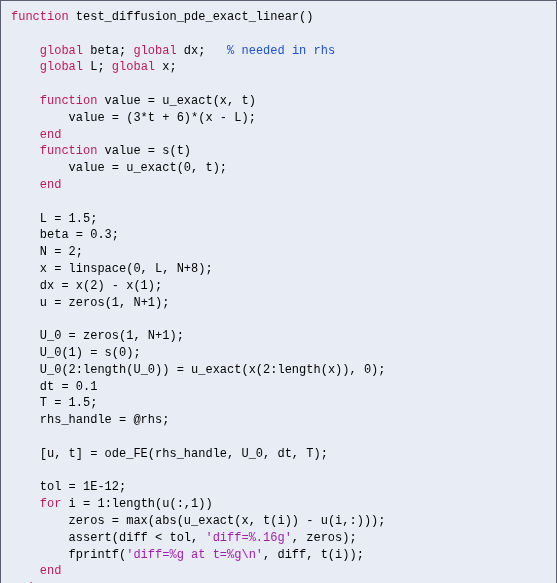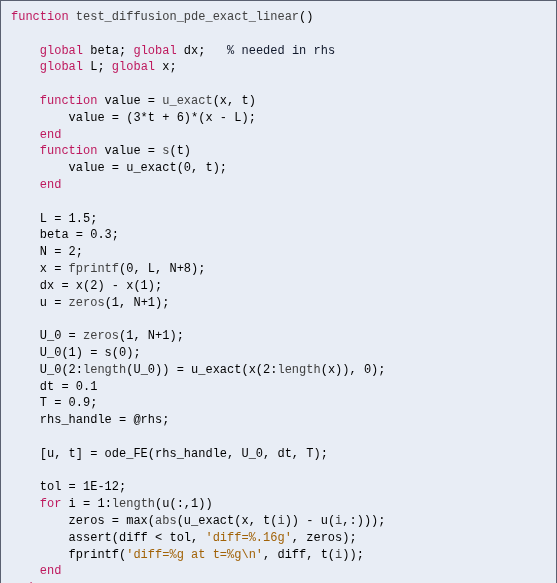--- a/index.html
+++ b/index.html
@@ -15,51 +15,51 @@
     font-family: "Courier New", Courier, monospace;
     font-size: 12px;
     line-height: 1.4;
     white-space: pre;
     color: #000000;
     box-sizing: border-box;
     width: 557px;
     overflow: hidden;
   }
   .kw { color: #be185d; }      
-  .fn { color: #404040; }      
-  .cm { color: #0f172a; font-style: normal; } 
-  .st { color: #a16207; }
+  .fn { color: #000000; }      
+  .cm { color: #1d4ed8; font-style: normal; } 
+  .st { color: #a21caf; }
 </style>
 </head>
 <body>
 
 <div class="code-block"><span class="kw">function</span> <span class="fn">test_diffusion_pde_exact_linear</span><span>()</span>
 <span></span>
 <span>    </span><span class="kw">global</span><span> beta; </span><span class="kw">global</span><span> dx;   </span><span class="cm">% needed in rhs</span>
 <span>    </span><span class="kw">global</span><span> L; </span><span class="kw">global</span><span> x;</span>
 <span></span>
 <span>    </span><span class="kw">function</span><span> value = </span><span class="fn">u_exact</span><span>(x, t)</span>
 <span>        value = (3*t + 6)*(x - L);</span>
 <span>    </span><span class="kw">end</span>
 <span>    </span><span class="kw">function</span><span> value = </span><span class="fn">s</span><span>(t)</span>
 <span>        value = u_exact(0, t);</span>
 <span>    </span><span class="kw">end</span>
 <span></span>
 <span>    L = 1.5;</span>
 <span>    beta = 0.3;</span>
 <span>    N = 2;</span>
-<span>    x = </span><span class="fn">fprintf</span><span>(0, L, N+8);</span>
+<span>    x = </span><span class="fn">linspace</span><span>(0, L, N+8);</span>
 <span>    dx = x(2) - x(1);</span>
 <span>    u = </span><span class="fn">zeros</span><span>(1, N+1);</span>
 <span></span>
 <span>    U_0 = </span><span class="fn">zeros</span><span>(1, N+1);</span>
 <span>    U_0(1) = s(0);</span>
 <span>    U_0(2:</span><span class="fn">length</span><span>(U_0)) = u_exact(x(2:</span><span class="fn">length</span><span>(x)), 0);</span>
 <span>    dt = 0.1</span>
-<span>    T = 0.9;</span>
+<span>    T = 1.5;</span>
 <span>    rhs_handle = @rhs;</span>
 <span></span>
 <span>    [u, t] = ode_FE(rhs_handle, U_0, dt, T);</span>
 <span></span>
 <span>    tol = 1E-12;</span>
 <span>    </span><span class="kw">for</span><span> i = 1:</span><span class="fn">length</span><span>(u(:,1))</span>
 <span>        zeros = max(</span><span class="fn">abs</span><span>(u_exact(x, t(</span><span class="fn">i</span><span>)) - u(</span><span class="fn">i</span><span>,:)));</span>
 <span>        assert(diff &lt; tol, </span><span class="st">'diff=%.16g'</span><span>, zeros);</span>
 <span>        fprintf(</span><span class="st">'diff=%g at t=%g\n'</span><span>, diff, t(</span><span class="fn">i</span><span>));</span>
 <span>    </span><span class="kw">end</span>

